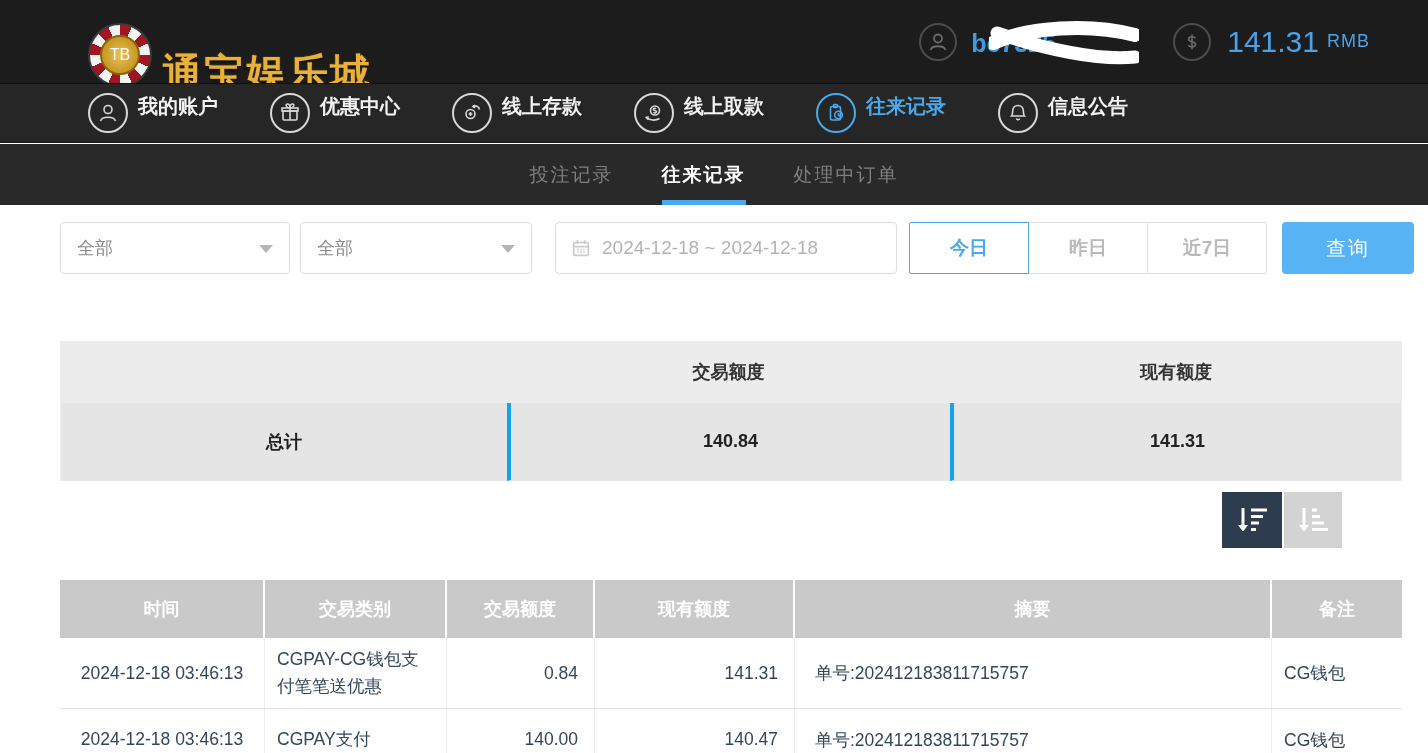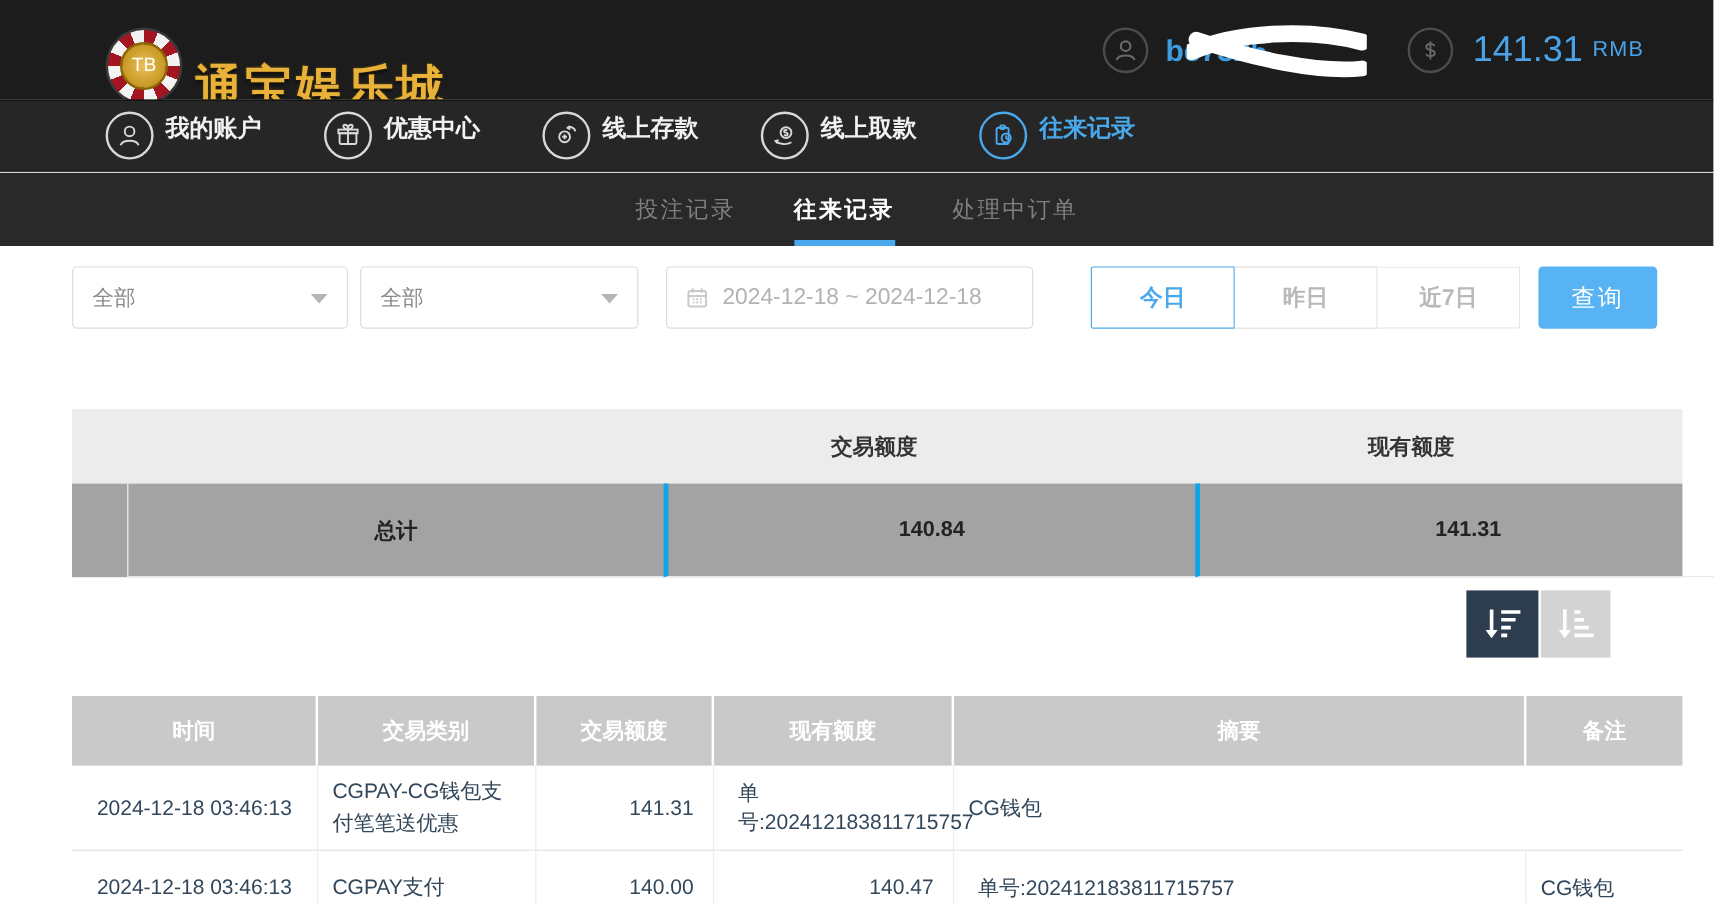--- a/index.html
+++ b/index.html
@@ -56,40 +56,40 @@
   .content { position:absolute; top:205px; left:0; width:100%; height:548px; background:#fff; }
 
   
   .filters { position:absolute; top:17px; left:60px; width:1342px; height:52px; }
   .select-box { position:absolute; height:52px; border:1px solid #ddd; border-radius:4px;
     display:flex; align-items:center; padding:0 16px; color:#8a8a8a; font-size:18px; background:#fff; cursor:pointer; }
   .select-1 { left:0; width:230px; }
   .select-2 { left:240px; width:232px; }
   .caret { position:absolute; right:16px; top:22px; width:0; height:0;
     border-left:7px solid transparent; border-right:7px solid transparent; border-top:8px solid #b5b5b5; }
-  .date-box { position:absolute; left:495px; width:306px; height:52px; border:1px solid #ddd;
+  .date-box { position:absolute; left:495px; width:342px; height:52px; border:1px solid #ddd;
     border-radius:4px; display:flex; align-items:center; padding:0 14px; background:#fff; cursor:pointer; }
   .date-text { margin-left:10px; font-size:19px; color:#b3b3b3; }
   .btn-group { position:absolute; left:849px; width:358px; height:52px; display:flex;font-weight:bold; }
   .quick-btn { flex:1; border:1px solid #e0e0e0; border-left-width:0; background:#fff;
     font-size:19px; color:#b9b9b9; display:flex; align-items:center; justify-content:center; cursor:pointer; }
   .quick-btn:first-child { border-left-width:1px; border-radius:2px 0 0 2px; }
   .quick-btn:last-child { border-radius:0 2px 2px 0; }
   .quick-btn.active { border:1px solid #4aa9ec; color:#4aa9ec; }
-  .search-btn { position:absolute; left:1222px; width:99px; height:52px; background:#57b3f3;
+  .search-btn { position:absolute; left:1222px; width:132px; height:52px; background:#57b3f3;
     border:none; border-radius:4px; color:#fff; font-size:20px; letter-spacing:2px; cursor:pointer;
     display:flex; align-items:center; justify-content:center;text-align:right; }
 
   
   .summary { position:absolute; top:136px; left:60px; width:1342px; }
   .summary-row { display:grid; grid-template-columns:447px 443px 452px; }
   .summary-head { background:#ececec; height:62px; }
   .summary-head > div { display:flex; align-items:center; justify-content:center;
     font-size:18px; font-weight:bold; color:#333; }
-  .summary-body { background:#a3a3a3; height:78px;padding-left:46px; }
+  .summary-body { background:#e5e5e5; height:78px; }
   .summary-body > div { display:flex; align-items:center; justify-content:center;
     font-size:18px; font-weight:600; color:#222; border-bottom:1px solid #e8e8e8; border-left:4px solid #0ea5e9; }
   .summary-body > div:first-child { border-left:1px solid #f0f0f0; }
   .summary-body > div:last-child { border-right:1px solid #f0f0f0; }
 
   
   .sort-wrap { position:absolute; top:287px; left:1222px; display:flex; }
   .sort-btn { width:60px; height:56px; display:flex; align-items:center; justify-content:center; cursor:pointer; }
   .sort-desc { background:#2e3c50; }
   .sort-asc { background:#d3d3d3; margin-left:2px; width:58px; }
@@ -201,20 +201,29 @@
       <div class="nav-circle">
         <svg width="24" height="24" viewBox="0 0 24 24">
             <rect x="6.5" y="5.5" width="10" height="13.5" rx="1.5"></rect>
             <rect x="9.5" y="3.5" width="4" height="3" rx="1"></rect>
             <circle cx="14.5" cy="14" r="3.8"></circle>
             <path d="M14.5 12v2.2l1.6 1"></path>
           </svg>
       </div>
       <span class="nav-label">往来记录</span>
     </div>
+    <div class="nav-item">
+      <div class="nav-circle">
+        <svg width="24" height="24" viewBox="0 0 24 24">
+            <path d="M12 4.5c-3.3 0-5.3 2.5-5.3 5.5 0 3.5-1.2 5-1.2 5h13s-1.2-1.5-1.2-5c0-3-2-5.5-5.3-5.5z"></path>
+            <path d="M10.3 17.5a1.8 1.8 0 0 0 3.4 0"></path>
+          </svg>
+      </div>
+      <span class="nav-label">信息公告</span>
+    </div>
   </div>
 
   <div class="tabbar">
     <div class="tab">投注记录</div>
     <div class="tab active">往来记录</div>
     <div class="tab">处理中订单</div>
   </div>
 
   <div class="content">
 
@@ -291,20 +300,21 @@
         <div>时间</div>
         <div>交易类别</div>
         <div>交易额度</div>
         <div>现有额度</div>
         <div>摘要</div>
         <div>备注</div>
       </div>
       <div class="dt-row">
         <div class="cell-time">2024-12-18 03:46:13</div>
         <div class="cell-type">CGPAY-CG钱包支付笔笔送优惠</div>
+        <div class="cell-num">0.84</div>
         <div class="cell-num">141.31</div>
         <div class="cell-summary">单号:202412183811715757</div>
         <div class="cell-note">CG钱包</div>
       </div>
       <div class="dt-row">
         <div class="cell-time">2024-12-18 03:46:13</div>
         <div class="cell-type">CGPAY支付</div>
         <div class="cell-num">140.00</div>
         <div class="cell-num">140.47</div>
         <div class="cell-summary">单号:202412183811715757</div>

